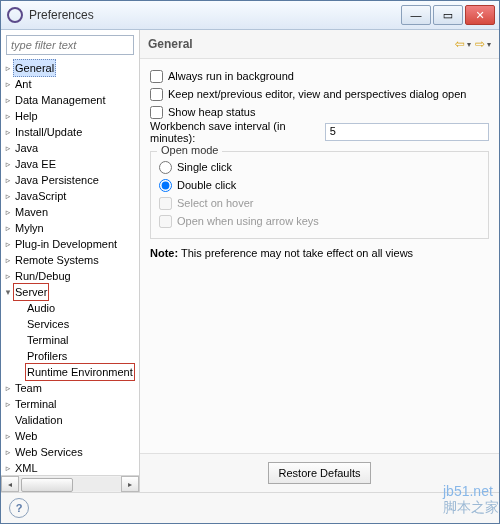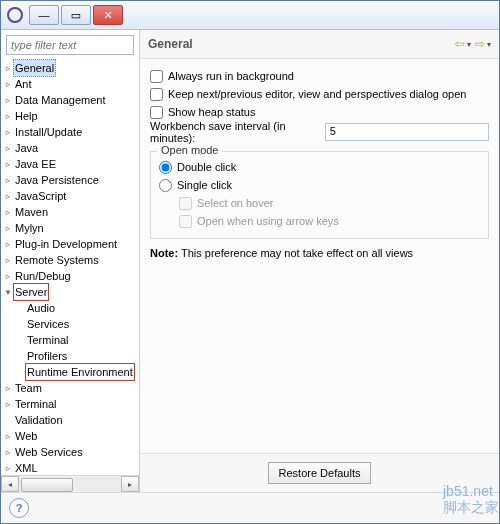--- a/index.html
+++ b/index.html
@@ -32,37 +32,38 @@
   .navbtn .dd{font-size:8px;color:#555;margin-left:2px}
   .content{flex:1;padding:8px 10px 4px 10px;overflow:hidden}
   .chk{display:flex;align-items:center;height:18px}
   .chk input{margin:0 5px 0 0;width:13px;height:13px}
   .row{display:flex;align-items:center;height:22px;}
   .row .val{border:1px solid #b7c4d6;height:18px;width:180px;margin-left:8px;padding:1px 4px;box-sizing:border-box;background:#fff}
   .grp{border:1px solid #d9d9d9;margin-top:8px;padding:6px 8px 8px 8px;position:relative;background:#fbfbfb}
   .grp .legend{position:absolute;top:-8px;left:6px;background:#fbfbfb;padding:0 4px;color:#333}
   .radio{display:flex;align-items:center;height:18px}
   .radio input{margin:0 5px 0 0}
-  .sub{margin-left:20px}
+  .sub{}
   .disabled{color:#9a9a9a}
   .note{margin-top:8px}
   .note b{font-weight:bold}
   .mftr{height:38px;border-top:1px solid #e0e0e0;display:flex;align-items:center;justify-content:center;padding:0 8px;background:#f7f7f7;overflow:hidden}
   .btn{height:22px;border:1px solid #a9a9a9;background:linear-gradient(#fdfdfd,#eaeaea);padding:0 10px;font-size:11px;white-space:nowrap}
   .footer{height:30px;border-top:1px solid #d9d9d9;display:flex;align-items:center;padding:0 8px;background:#f7f7f7}
   .help{width:18px;height:18px;border:1px solid #8aa0bb;border-radius:50%;display:flex;align-items:center;justify-content:center;color:#5b7aa8;font-weight:bold}
   .watermark{position:absolute;right:0;bottom:6px;font-size:14px;color:#88b7e8;pointer-events:none}
   .watermark small{display:block;font-size:14px;color:#9bb8d4}
 </style>
 </head>
 <body>
 
 <div class="window">
   <div class="titlebar">
     <span class="icon"></span>
+    <span class="title">Preferences</span>
     <div class="winbtns">
       <div class="winbtn">—</div>
       <div class="winbtn">▭</div>
       <div class="winbtn close">✕</div>
     </div>
   </div>
 
   <div class="body">
     <div class="sidebar">
       <div class="filter">
@@ -203,26 +204,26 @@
             <span>Show heap status</span>
         </label>
         <div class="row">
           <span>Workbench save interval (in minutes):</span>
           <div class="val"><span>5</span></div>
         </div>
 
         <div class="grp">
           <span class="legend">Open mode</span>
           <label class="radio">
+            <input type="radio" name="om" style="">
+              <span>Single click</span>
+          </label>
+          <label class="radio">
             <input type="radio" name="om" checked="" style="">
               <span>Double click</span>
-          </label>
-          <label class="radio">
-            <input type="radio" name="om" style="">
-              <span>Single click</span>
           </label>
           <label class="chk sub disabled">
             <input type="checkbox" disabled="" style="">
               <span>Select on hover</span>
           </label>
           <label class="chk sub disabled">
             <input type="checkbox" disabled="" style="">
               <span>Open when using arrow keys</span>
           </label>
         </div>

